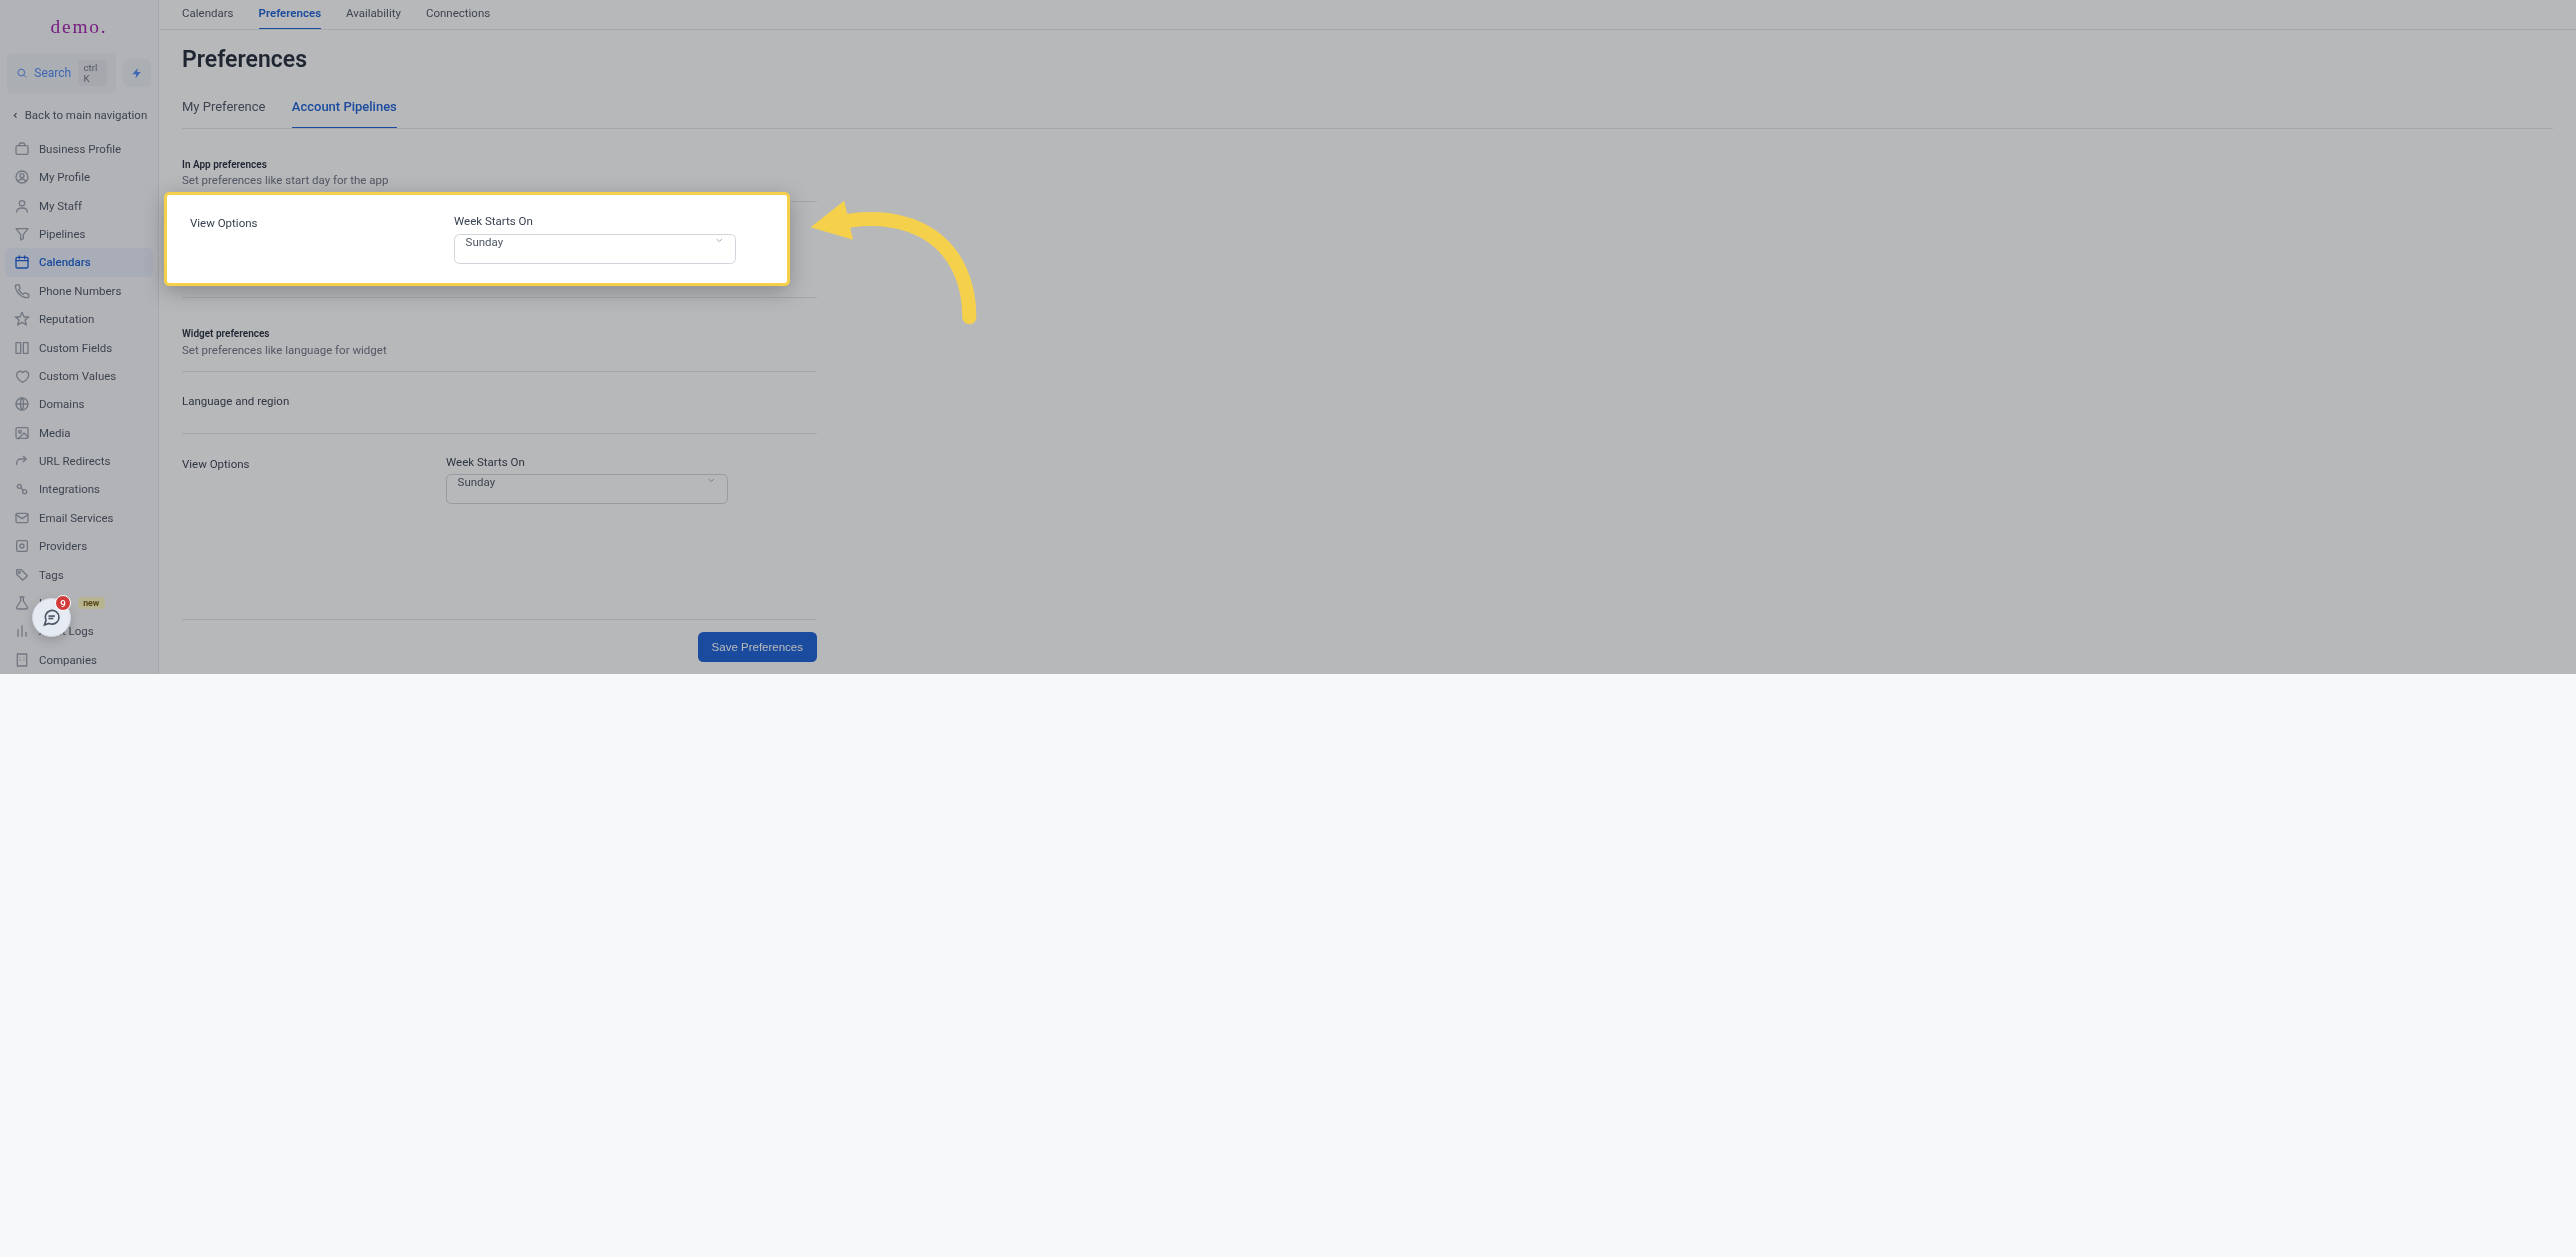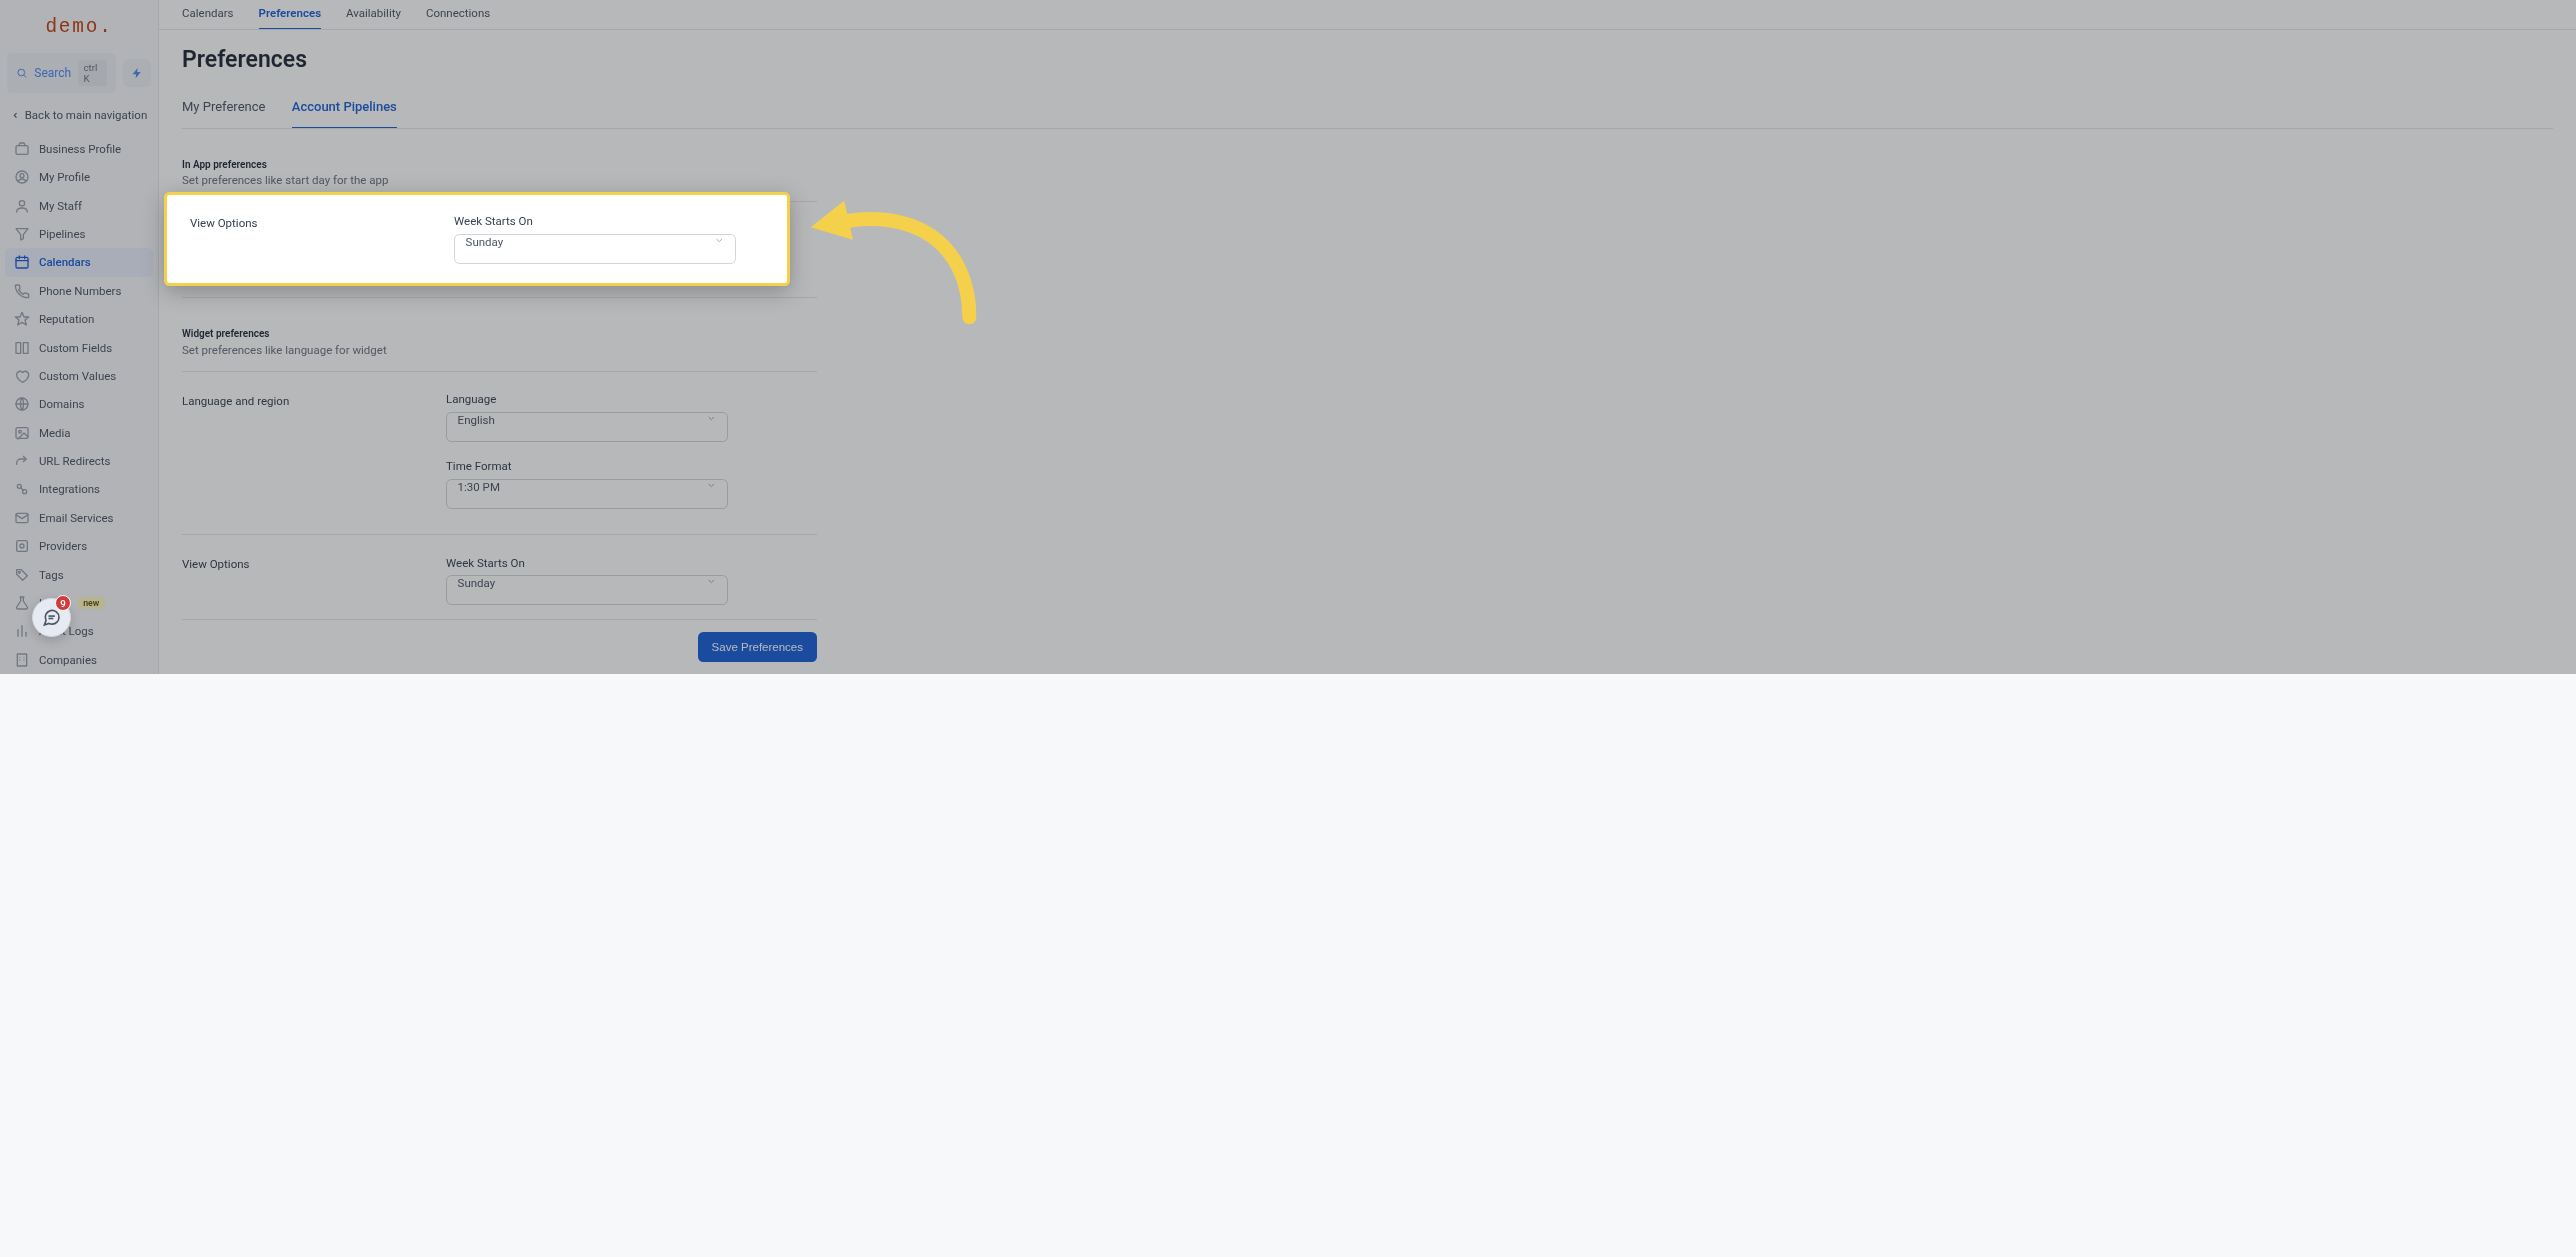--- a/index.html
+++ b/index.html
@@ -38,24 +38,24 @@
   }
 
   
   .logo-row {
     height: 53px;
     display: flex;
     align-items: center;
     justify-content: center;
   }
   .logo {
-    font-family: Liberation Mono, monospace;
+    font-family: Liberation Serif, serif;
     font-size: 19.4px;
     letter-spacing: 1.8px;
-    color: #c2410c;
+    color: #a21caf;
   }
 
   
   .search-row {
     display: flex;
     align-items: center;
     gap: 7px;
     padding: 0 7px 7px 7px;
   }
   .search-box {
@@ -563,40 +563,20 @@
         <div class="rule" style="margin-top:25px;"></div>
       </div>
 
       <div class="section" style="padding-top:8.8px;">
         <div class="section-title">Widget preferences</div>
         <div class="section-sub">Set preferences like language for widget</div>
         <div class="rule"></div>
 
         <div class="form-row">
           <div class="form-left">Language and region</div>
-          <div class="form-right">
-            <div>
-              <div class="field-label">Language</div>
-              <div class="select">
-                <span>English</span>
-                <svg class="chevron-down" viewBox="0 0 24 24" fill="none" stroke="currentColor" stroke-width="2">
-                    <polyline points="6 9 12 15 18 9"></polyline>
-                  </svg>
-              </div>
-            </div>
-            <div>
-              <div class="field-label">Time Format</div>
-              <div class="select">
-                <span>1:30 PM</span>
-                <svg class="chevron-down" viewBox="0 0 24 24" fill="none" stroke="currentColor" stroke-width="2">
-                    <polyline points="6 9 12 15 18 9"></polyline>
-                  </svg>
-              </div>
-            </div>
-          </div>
         </div>
 
         <div class="rule" style="margin-top:25px;"></div>
 
         <div class="form-row">
           <div class="form-left">View Options</div>
           <div class="form-right">
             <div>
               <div class="field-label">Week Starts On</div>
               <div class="select">

